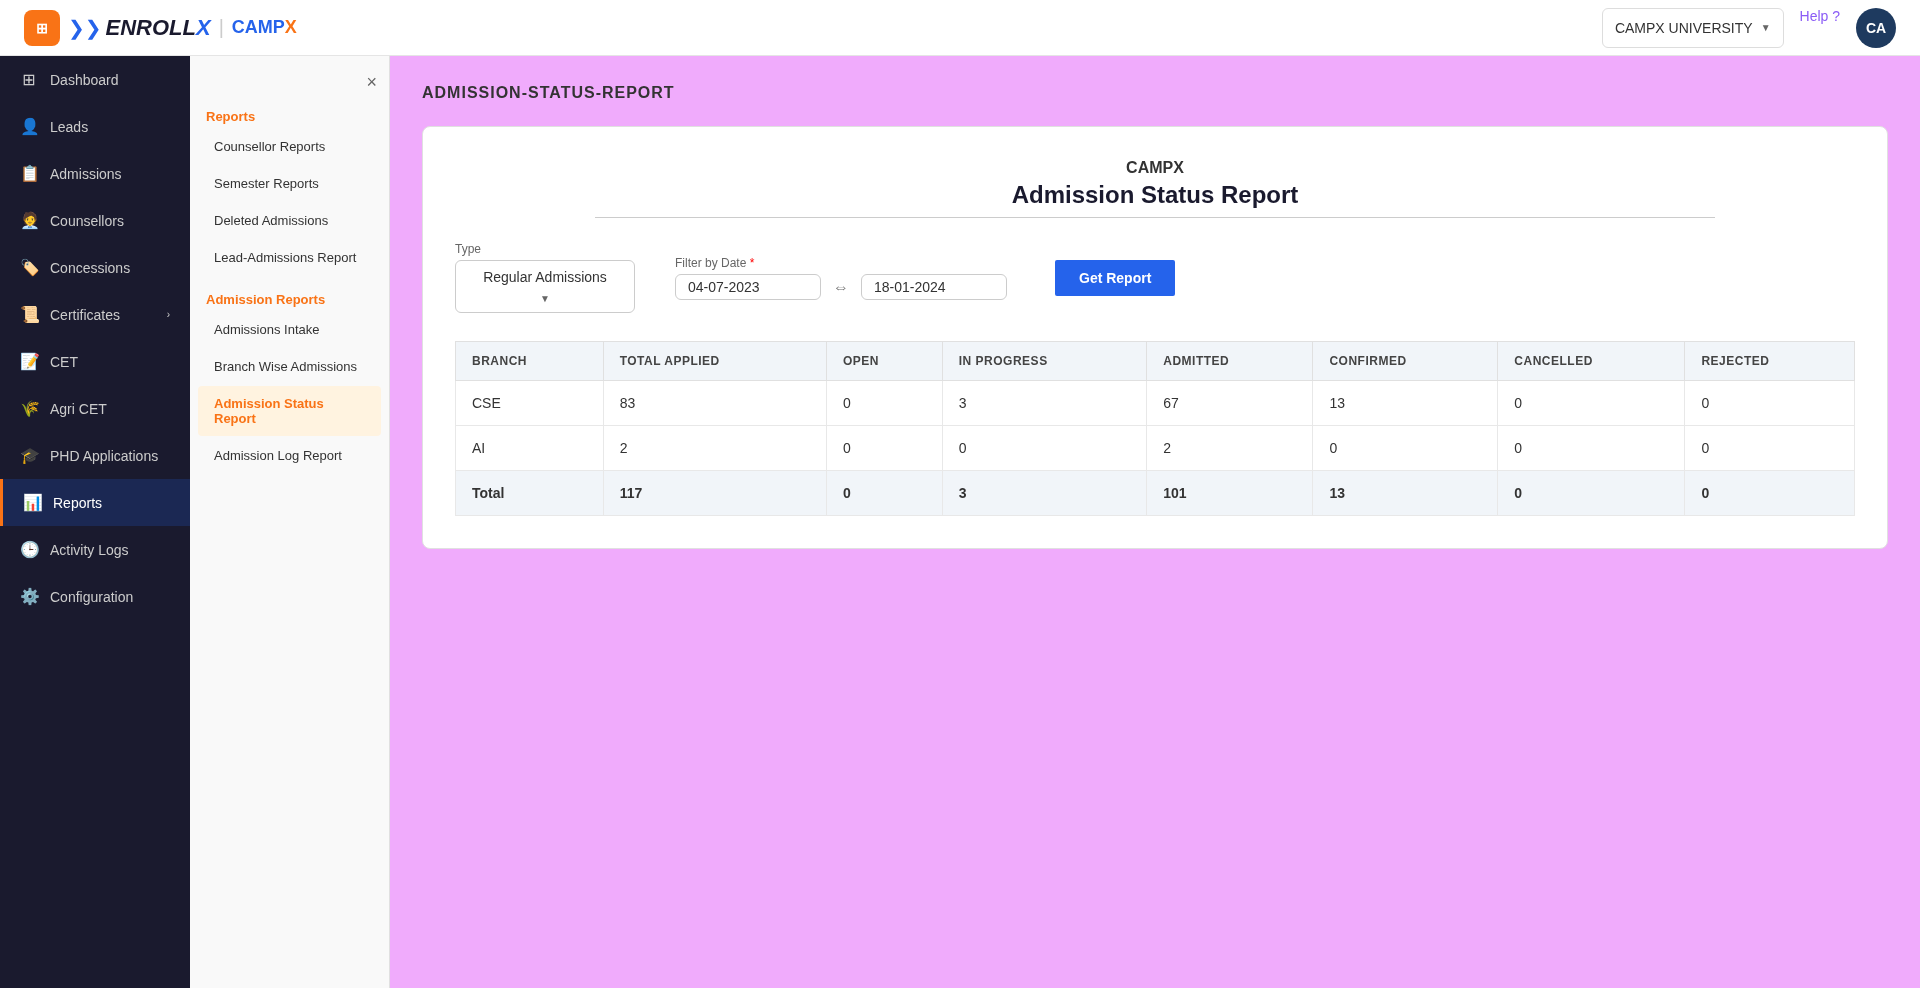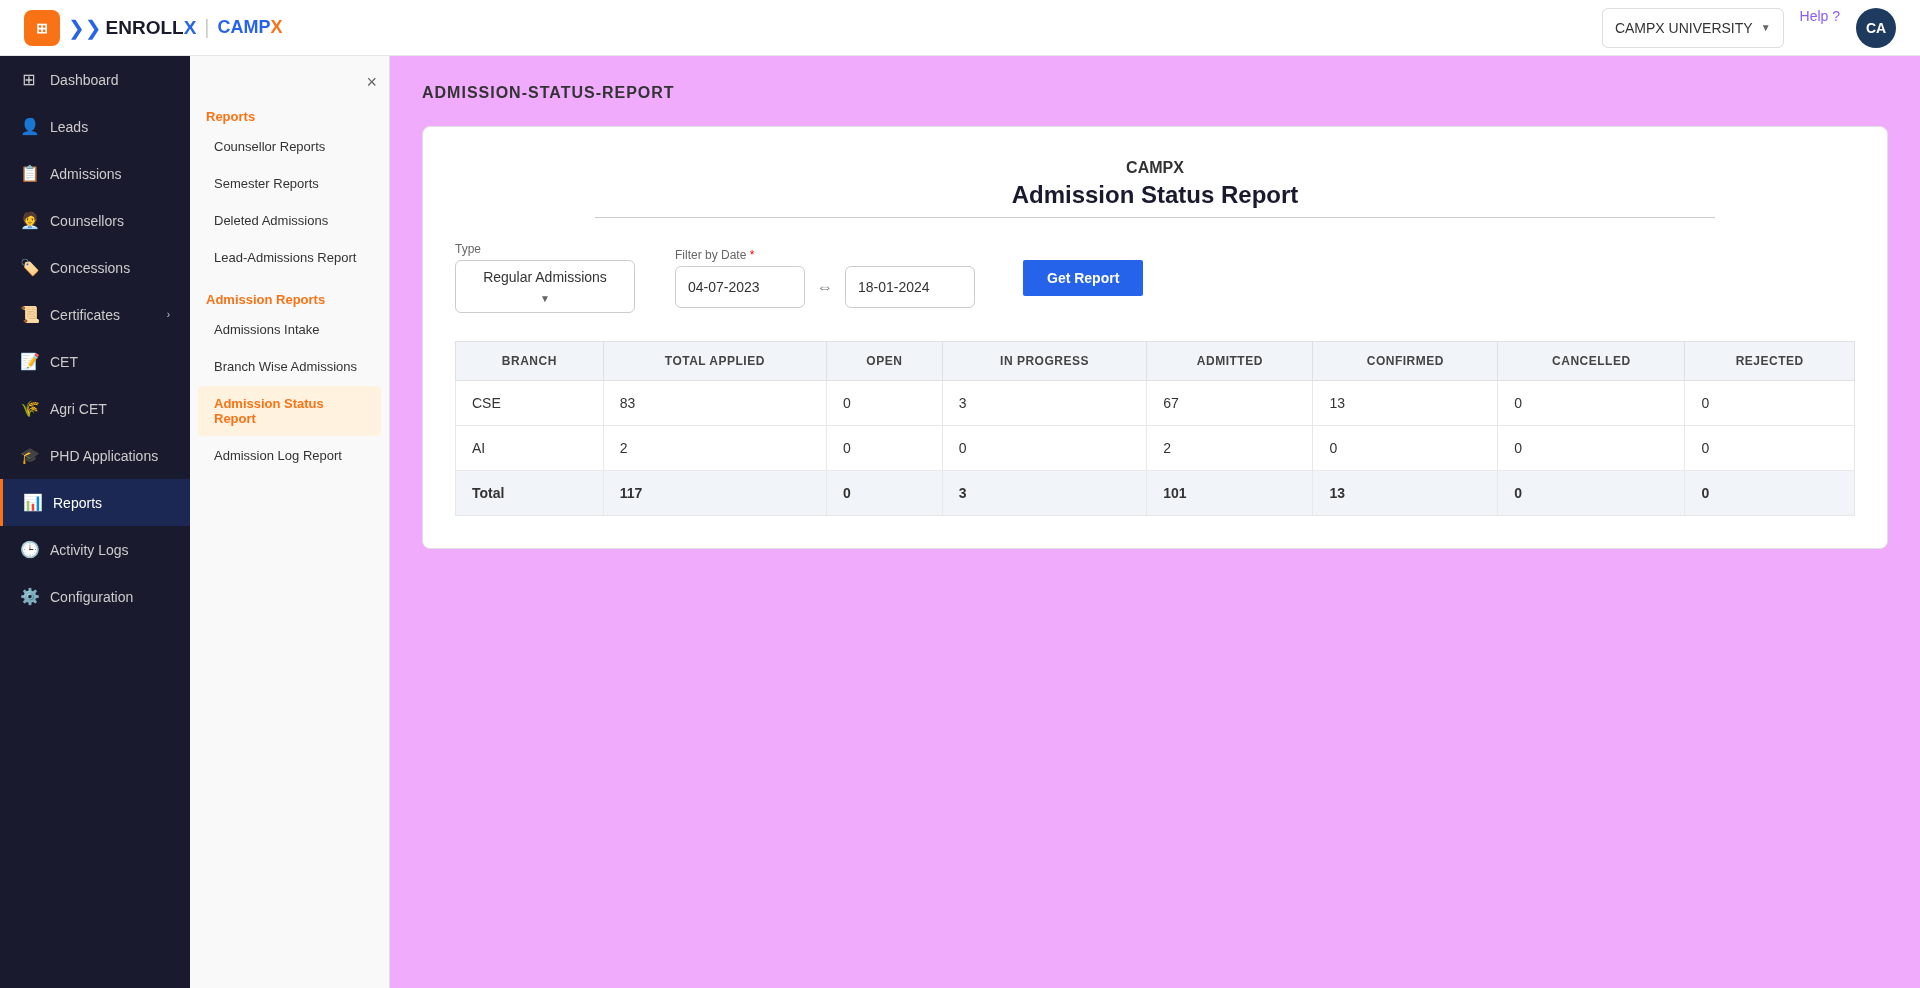--- a/index.html
+++ b/index.html
@@ -83,46 +83,46 @@
     .filter-group { display: flex; flex-direction: column; gap: 4px; }
     .filter-label { font-size: 12px; color: #666; }
     .filter-label .required { color: red; }
     .filter-select {
       display: flex; align-items: center; gap: 8px; border: 1px solid #ccc;
       border-radius: 6px; padding: 8px 12px; font-size: 14px; color: #333;
       background: #fff; cursor: pointer; min-width: 180px; flex-direction: column;
     }
     .date-range { display: flex; align-items: center; gap: 12px; }
     .date-input {
-      border: 1px solid #ccc; border-radius: 6px; padding: 12px 12px;
-      font-size: 14px; color: #333; width: 130px;
+      border: 1px solid #ccc; border-radius: 6px; padding: 4px 12px;
+      font-size: 14px; color: #333; width: 146px;
     }
     .date-arrow { font-size: 16px; color: #666; }
     .get-report-btn {
       background: #2563eb; color: #fff; border: none; border-radius: 2px;
       padding: 10px 24px; font-size: 14px; font-weight: 600; cursor: pointer;
       margin-left: 8px;
     }
 
     
     .report-table { width: 100%; border-collapse: collapse; margin-top: 8px; }
     .report-table th {
-      background: #f1f5f9; padding: 12px 16px; text-align: center;
+      background: #f1f5f9; padding: 12px 16px; text-align: left;
       font-size: 12px; font-weight: 700; color: #444; text-transform: uppercase;
       letter-spacing: 0.5px; border: 1px solid #e0e0e0;
     }
     .report-table td {
       padding: 14px 16px; font-size: 14px; color: #333; border: 1px solid #e8e8e8;
     }
     .report-table tbody tr:last-child { background: #f1f5f9; font-weight: 600; }
     .report-table tbody tr:last-child td { font-weight: 700; }
 
     
     .brand-wrap { display: flex; align-items: center; gap: 4px; }
-    .enrollx-text { font-size: 19px; font-weight: 800; color: #1a1a2e; }
+    .enrollx-text { font-size: 22px; font-weight: 800; color: #1a1a2e; font-style: italic; }
     .brand-x { color: #2563eb; }
     .campx-text { font-size: 18px; font-weight: 800; color: #2563eb; }
     .pipe { color: #ccc; font-size: 20px; margin: 0 4px; }
     .enroll-arrow { color: #2563eb; font-size: 20px; }
   </style>
 </head>
 <body>
 
 <div class="topbar">
   <div class="topbar-logo">

